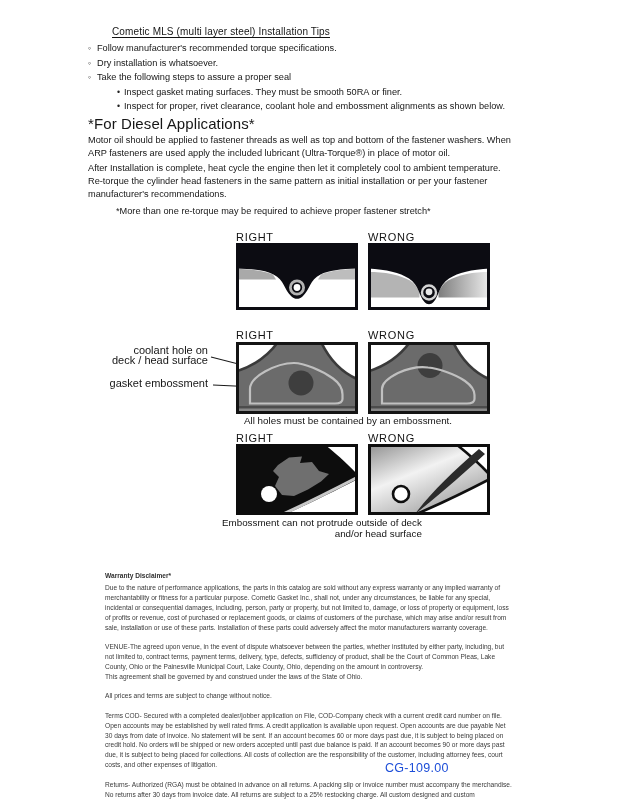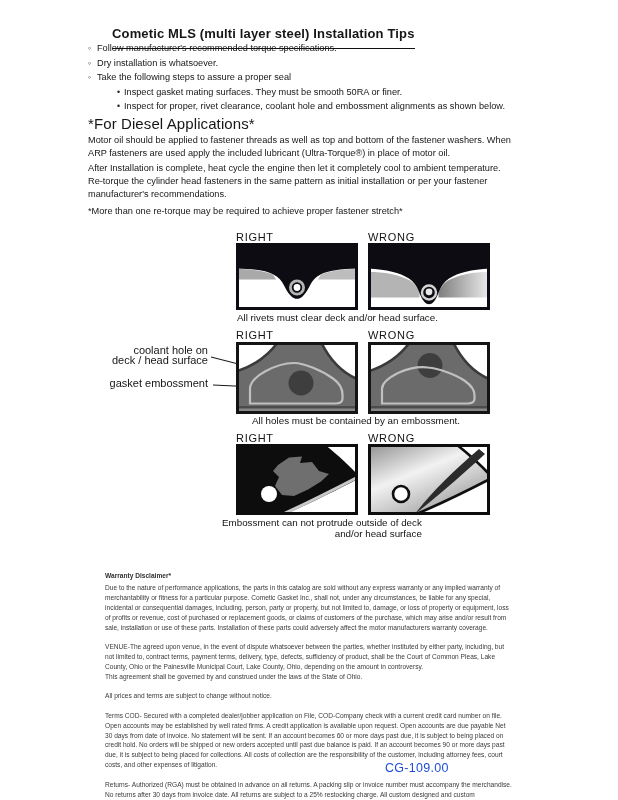--- a/index.html
+++ b/index.html
@@ -2,22 +2,22 @@
 <html><head>
 <meta charset="utf-8">
 <style>
   html,body { margin:0; padding:0; background:#ffffff; }
   .page {
     position:relative; width:618px; height:800px; background:#ffffff;
     font-family:"Liberation Sans", sans-serif; color:#161616; overflow:hidden;
   }
   .title {
     position:absolute; left:112px; top:26px;
-    font-size:13px; font-weight:bold; letter-spacing:0.15px;
-    border-bottom:1.7px solid #111; padding-bottom:7px; white-space:nowrap;
+    font-size:10px; font-weight:normal; letter-spacing:0.15px;
+    border-bottom:1.7px solid #111; padding-bottom:0; white-space:nowrap;
   }
   .bullets { position:absolute; left:88px; top:41px; font-size:9.2px; }
   .brow { height:14.6px; line-height:14.6px; white-space:nowrap; }
   .bmark { display:inline-block; width:9px; font-size:8.6px; color:#222; }
   .brow.sub { padding-left:29px; }
   .brow.sub .bmark { width:7px; font-size:8.8px; }
   .h-diesel { position:absolute; left:88px; top:115px; font-size:15px; font-weight:normal; letter-spacing:0.1px; }
   .para { position:absolute; left:88px; width:424px; font-size:9.2px; line-height:13px; }
   .dlabel { position:absolute; width:122px; text-align:left; font-size:11px; letter-spacing:0.7px; color:#131313; }
   .dbox { position:absolute; width:122px; display:block; }
@@ -40,21 +40,21 @@
     <div class="brow"><span class="bmark">◦</span><span>Follow manufacturer's recommended torque specifications.</span></div>
     <div class="brow"><span class="bmark">◦</span><span>Dry installation is whatsoever.</span></div>
     <div class="brow"><span class="bmark">◦</span><span>Take the following steps to assure a proper seal</span></div>
     <div class="brow sub"><span class="bmark">•</span><span>Inspect gasket mating surfaces.  They must be smooth 50RA or finer.</span></div>
     <div class="brow sub"><span class="bmark">•</span><span>Inspect for proper, rivet clearance, coolant hole and embossment alignments as shown below.</span></div>
   </div>
 
   <div class="h-diesel">*For Diesel Applications*</div>
   <div class="para" style="top:134px;">Motor oil should be applied to fastener threads as well as top and bottom of the fastener washers. When ARP fasteners are used apply the included lubricant (Ultra-Torque®) in place of motor oil.</div>
   <div class="para" style="top:162px;">After Installation is complete, heat cycle the engine then let it completely cool to ambient temperature. Re-torque the cylinder head fasteners in the same pattern as initial installation or per your fastener manufacturer's recommendations.</div>
-  <div class="para" style="top:205px;">*More than one re-torque may be required to achieve proper fastener stretch*</div>
+  <div class="para" style="top:205px;margin-left:28px;">*More than one re-torque may be required to achieve proper fastener stretch*</div>
 
   <div class="dlabel" style="left:236px; top:231px;">RIGHT</div>
   <div class="dlabel" style="left:368px; top:231px;">WRONG</div>
 
   <svg class="dbox" style="left:236px; top:243px; height:67px;" viewBox="0 0 122 67">
     <rect width="122" height="67" fill="#ffffff"></rect>
     <path d="M0,26 C14,26 27,27.5 37,31.5 L40,36.5 L0,36.5 Z" fill="#a9a9a9"></path>
     <path d="M122,26 C108,26 95,27.5 85,31.5 L82,36.5 L122,36.5 Z" fill="#bdbdbd"></path>
     <path d="M0,0 H122 V25.5 C104,26 92.5,27.5 84.5,31.5 C73.5,37 74,46.5 66.5,53.5 C63.2,56.6 58.8,56.6 55.5,53.5 C48,46.5 48.5,37 37.5,31.5 C29.5,27.5 18,26 0,25.5 Z" fill="#0c0c12"></path>
     <circle cx="61" cy="44.5" r="6.6" fill="none" stroke="#b3b3b3" stroke-width="2.8"></circle>
@@ -71,21 +71,20 @@
     </defs>
     <rect width="122" height="67" fill="#ffffff"></rect>
     <path d="M0,29 C17,29 31,31.5 42,37.5 C47,40.5 49.5,45 51.5,50 L51.5,54.5 L0,54.5 Z" fill="#b4b4b4"></path>
     <path d="M122,29 C105,29 91,31.5 80,37.5 C75,40.5 72.5,45 70.5,50 L70.5,54.5 L122,54.5 Z" fill="url(#g1)"></path>
     <path d="M0,0 H122 V25.5 C103,26.5 90.5,29.5 81,35.5 C70.5,42.5 71.5,52.5 65.5,59 C62.8,62 59.2,62 56.5,59 C50.5,52.5 51.5,42.5 41,35.5 C31.5,29.5 19,26.5 0,25.5 Z" fill="#0c0c12"></path>
     <circle cx="61" cy="49.5" r="7" fill="#0c0c12" stroke="#d4d4d4" stroke-width="2.4"></circle>
     <circle cx="61" cy="48.8" r="3.4" fill="#e8e8e8"></circle>
     <rect x="1.5" y="1.5" width="119" height="64" fill="none" stroke="#0c0c12" stroke-width="3"></rect>
   </svg>
 
-  <div class="dcap" style="left:237px; top:312px;">All rivets must clear deck and/or head surface.</div>
 
   <div class="dlabel" style="left:236px; top:329px;">RIGHT</div>
   <div class="dlabel" style="left:368px; top:329px;">WRONG</div>
 
   <div class="callout" style="top:344.5px;">coolant hole on</div>
   <div class="callout" style="top:354.5px;">deck / head surface</div>
   <div class="callout" style="top:378px;">gasket embossment</div>
 
   <svg class="leaders" width="100" height="45">
     <line x1="6" y1="8" x2="92" y2="30" stroke="#1a1a1a" stroke-width="1.1"></line>
@@ -111,21 +110,21 @@
     <path d="M42,0 C33,12.5 19,23.5 0,29.5" fill="none" stroke="#3a3a3a" stroke-width="2.6"></path>
     <path d="M85,0 H122 V37.5 C103,29.5 92,14.5 85,0 Z" fill="#ffffff"></path>
     <path d="M85,0 C92,14.5 103,29.5 122,37.5" fill="none" stroke="#3a3a3a" stroke-width="2.6"></path>
     <rect y="64" width="122" height="2.6" fill="#4c4c4c"></rect>
     <rect y="66.6" width="122" height="5.4" fill="#878787"></rect>
     <circle cx="62" cy="23.5" r="12.5" fill="#3e3e3e"></circle>
     <path d="M14,61.5 L14,47 C14,41 21,35.5 30,31 C40,26.5 52,24.5 60,25.5 C70,26.5 87,32 97,39 C104,44 106.5,48 106.5,53 L106.5,57 C106.5,60.5 104,61.5 99,61.5 Z" fill="none" stroke="#c0c0c0" stroke-width="2.2"></path>
     <rect x="1.5" y="1.5" width="119" height="69" fill="none" stroke="#141414" stroke-width="3"></rect>
   </svg>
 
-  <div class="dcap" style="left:252px; top:415px;">All holes must be contained by an embossment.</div>
+  <div class="dcap" style="left:244px; top:415px;">All holes must be contained by an embossment.</div>
 
   <div class="dlabel" style="left:236px; top:431.5px;">RIGHT</div>
   <div class="dlabel" style="left:368px; top:431.5px;">WRONG</div>
 
   <svg class="dbox" style="left:236px; top:444px; height:71px;" viewBox="0 0 122 71">
     <rect width="122" height="71" fill="#0d0d0d"></rect>
     <path d="M88,0 H122 V31 C109,17 98,8 88,0 Z" fill="#ffffff"></path>
     <path d="M48,71 H122 V35 C96,48.5 70,61 48,71 Z" fill="#ffffff"></path>
     <path d="M45,71 C69,60 95,47 122,33" fill="none" stroke="#c8c8c8" stroke-width="3"></path>
     <path d="M42,21 L53,13.5 L66,12.5 L64,19 L76,18 L83,27 L93,30 L85,37.5 L72,45.5 L58,52 L46,51 L39,42 L43,33 L37,27 Z" fill="#6f6f6f"></path>

